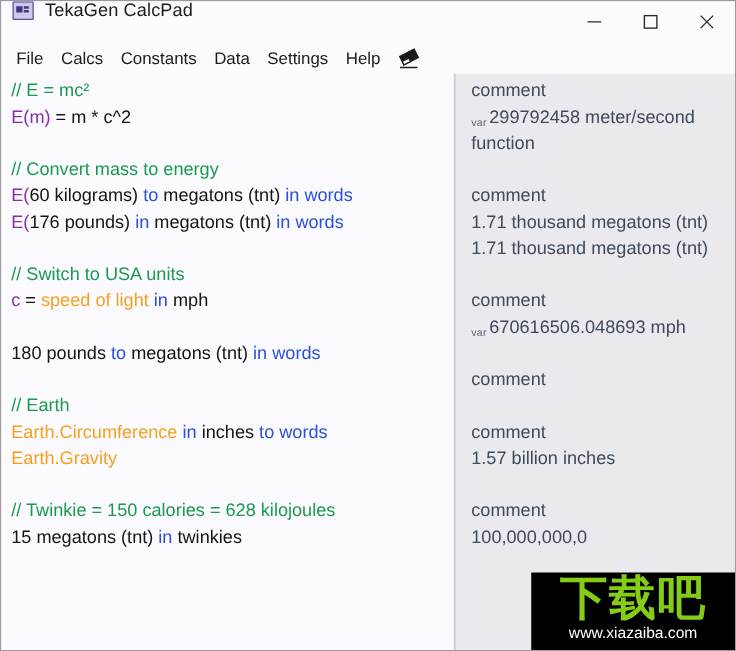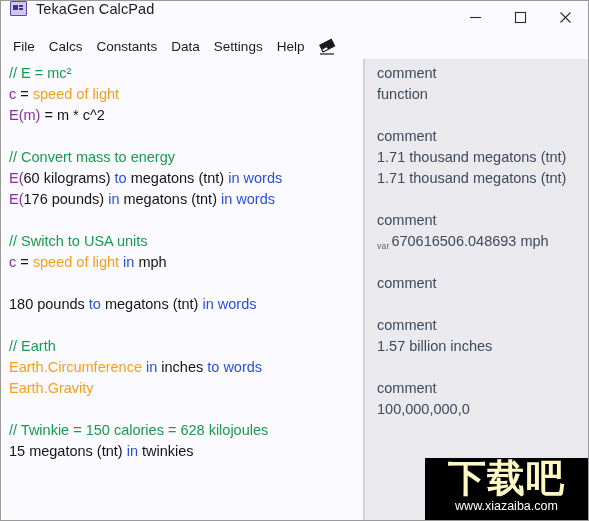--- a/index.html
+++ b/index.html
@@ -179,21 +179,21 @@
   #watermark {
     position: absolute;
     right: 0;
     bottom: 0;
     width: 163px;
     height: 62px;
     background: #000000;
     overflow: hidden;
   }
   #wm-glyphs {
-    color: #fef9c3;
+    color: #84cc16;
     font-size: 38px;
     font-weight: bold;
     line-height: 40px;
     text-align: center;
     letter-spacing: 1px;
     font-family: "DejaVu Sans", sans-serif;
   }
   #wm-url {
     color: #ffffff;
     font-size: 12.5px;
@@ -246,21 +246,20 @@
         <line x1="3" y1="16" x2="17" y2="16" stroke="#1a1a1a" stroke-width="1.2"></line>
       </svg>
     </div>
   </div>
 
   <div id="workspace">
 
     <div id="editor-pane">
       <div id="editor-lines">
           <div class="code-line"><span class="tok-comment">// E = mc²</span></div>
-          <div class="code-line"><span class="tok-var">c</span><span class="tok-plain"> = </span><span class="tok-const">speed of light</span></div>
           <div class="code-line"><span class="tok-var">E(m)</span><span class="tok-plain"> = m * c^2</span></div>
           <div class="code-line blank">&nbsp;</div>
           <div class="code-line"><span class="tok-comment">// Convert mass to energy</span></div>
           <div class="code-line"><span class="tok-var">E(</span><span class="tok-plain">60 kilograms) </span><span class="tok-kw">to</span><span class="tok-plain"> megatons (tnt) </span><span class="tok-kw">in words</span></div>
           <div class="code-line"><span class="tok-var">E(</span><span class="tok-plain">176 pounds) </span><span class="tok-kw">in</span><span class="tok-plain"> megatons (tnt) </span><span class="tok-kw">in words</span></div>
           <div class="code-line blank">&nbsp;</div>
           <div class="code-line"><span class="tok-comment">// Switch to USA units</span></div>
           <div class="code-line"><span class="tok-var">c</span><span class="tok-plain"> = </span><span class="tok-const">speed of light</span><span class="tok-plain"> </span><span class="tok-kw">in</span><span class="tok-plain"> mph</span></div>
           <div class="code-line blank">&nbsp;</div>
           <div class="code-line"><span class="tok-plain">180 pounds </span><span class="tok-kw">to</span><span class="tok-plain"> megatons (tnt) </span><span class="tok-kw">in words</span></div>
@@ -272,20 +271,21 @@
           <div class="code-line"><span class="tok-comment">// Twinkie = 150 calories = 628 kilojoules</span></div>
           <div class="code-line"><span class="tok-plain">15 megatons (tnt) </span><span class="tok-kw">in</span><span class="tok-plain"> twinkies</span></div>
         </div>
     </div>
 
     <div id="splitter"></div>
 
     <div id="output-pane">
       <div id="output-lines">
           <div class="out-line"><span>comment</span></div>
+          <div class="out-line"><span class="out-tag">var</span><span>299792458 meter/second</span></div>
           <div class="out-line"><span>function</span></div>
           <div class="out-line blank">&nbsp;</div>
           <div class="out-line"><span>comment</span></div>
           <div class="out-line"><span>1.71 thousand megatons (tnt)</span></div>
           <div class="out-line"><span>1.71 thousand megatons (tnt)</span></div>
           <div class="out-line blank">&nbsp;</div>
           <div class="out-line"><span>comment</span></div>
           <div class="out-line"><span class="out-tag">var</span><span>670616506.048693 mph</span></div>
           <div class="out-line blank">&nbsp;</div>
           <div class="out-line"><span>comment</span></div>

